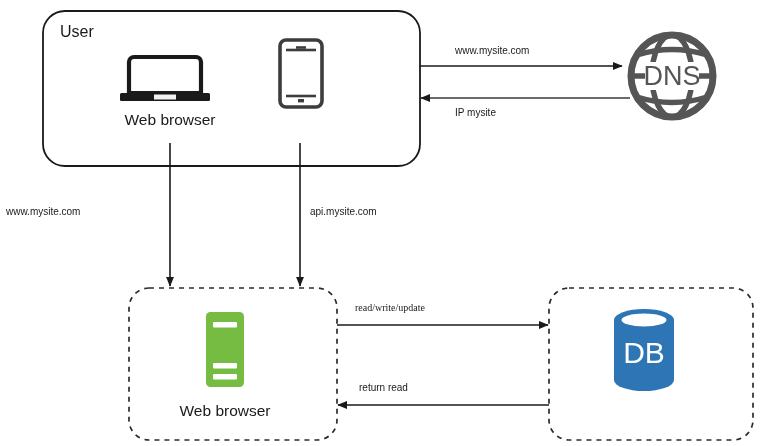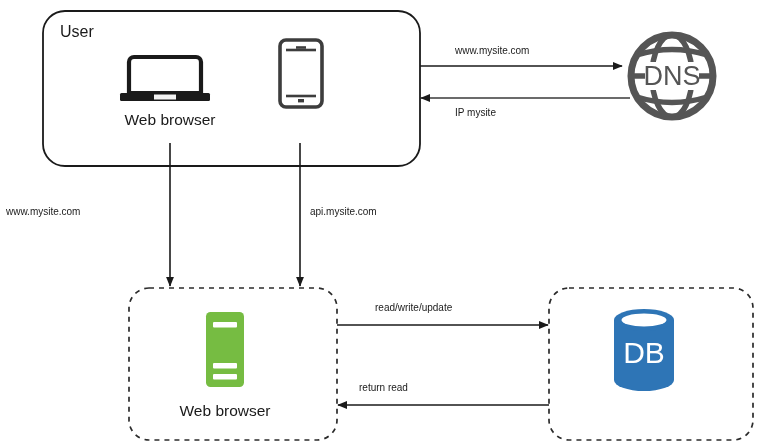--- a/index.html
+++ b/index.html
@@ -156,17 +156,17 @@
 
 
   <div class="edge-label" style="left:455px; top:46px;">www.mysite.com</div>
 
   <div class="edge-label" style="left:455px; top:108px;">IP mysite</div>
 
   <div class="edge-label" style="left:6px; top:207px;">www.mysite.com</div>
 
   <div class="edge-label" style="left:310px; top:207px;">api.mysite.com</div>
 
-  <div class="edge-label" style="left:375px; top:303px;">read/write/update</div>
+  <div class="edge-label" style="left:355px; top:303px;font-family:Liberation Serif, serif;">read/write/update</div>
 
   <div class="edge-label" style="left:359px; top:383px;">return read</div>
 
 </div>
 
 </body></html>

